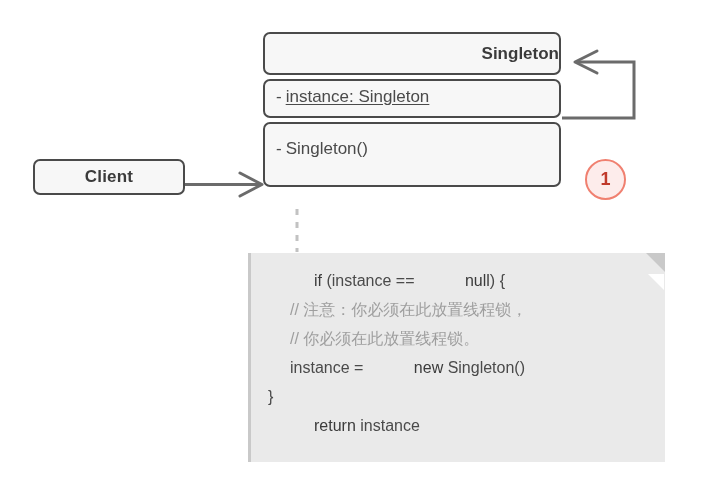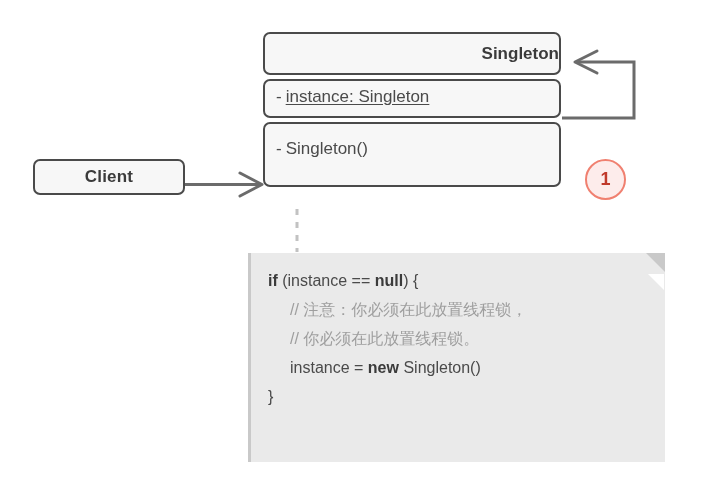--- a/index.html
+++ b/index.html
@@ -156,22 +156,23 @@
     z-index: -1;
   }
 
   .code-line {
     font-size: 16px;
     color: #4a4a4a;
     line-height: 29px;
     white-space: pre;
   }
   .code-line b {
-    font-weight: bold;
+    font-weight: normal;
     color: #3b3b3b;
+    margin-left: 46px;
   }
   .code-line .cmt {
     color: #9e9e9e;
   }
   .indent1 { padding-left: 22px; }
 </style>
 </head>
 <body>
 
 <svg id="canvas" viewBox="0 0 702 491" xmlns="http://www.w3.org/2000/svg">
@@ -219,14 +220,15 @@
 <div id="note">
   <div id="note-fold-edge">
     <div id="note-fold-inner"></div>
   </div>
   <div id="note-code">
       <div class="code-line"><b>if</b><span> (instance == </span><b>null</b><span>) {</span></div>
       <div class="code-line indent1"><span class="cmt">// 注意：你必须在此放置线程锁，</span></div>
       <div class="code-line indent1"><span class="cmt">// 你必须在此放置线程锁。</span></div>
       <div class="code-line indent1"><span>instance = </span><b>new</b><span> Singleton()</span></div>
       <div class="code-line"><span>}</span></div>
+      <div class="code-line"><b>return</b><span> instance</span></div>
     </div>
 </div>
 
 </body></html>

